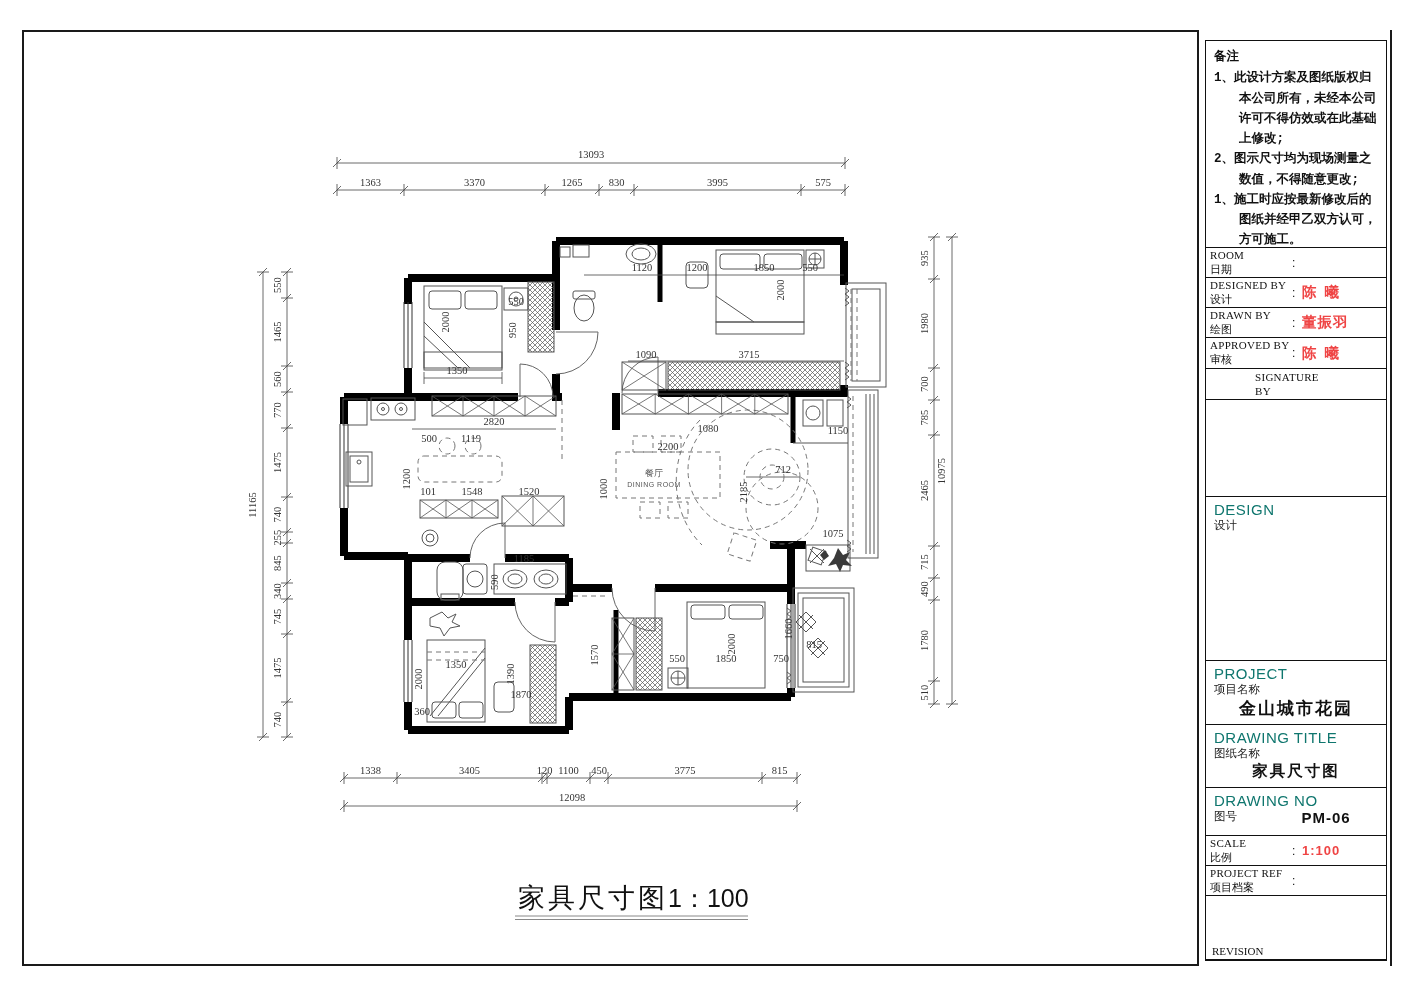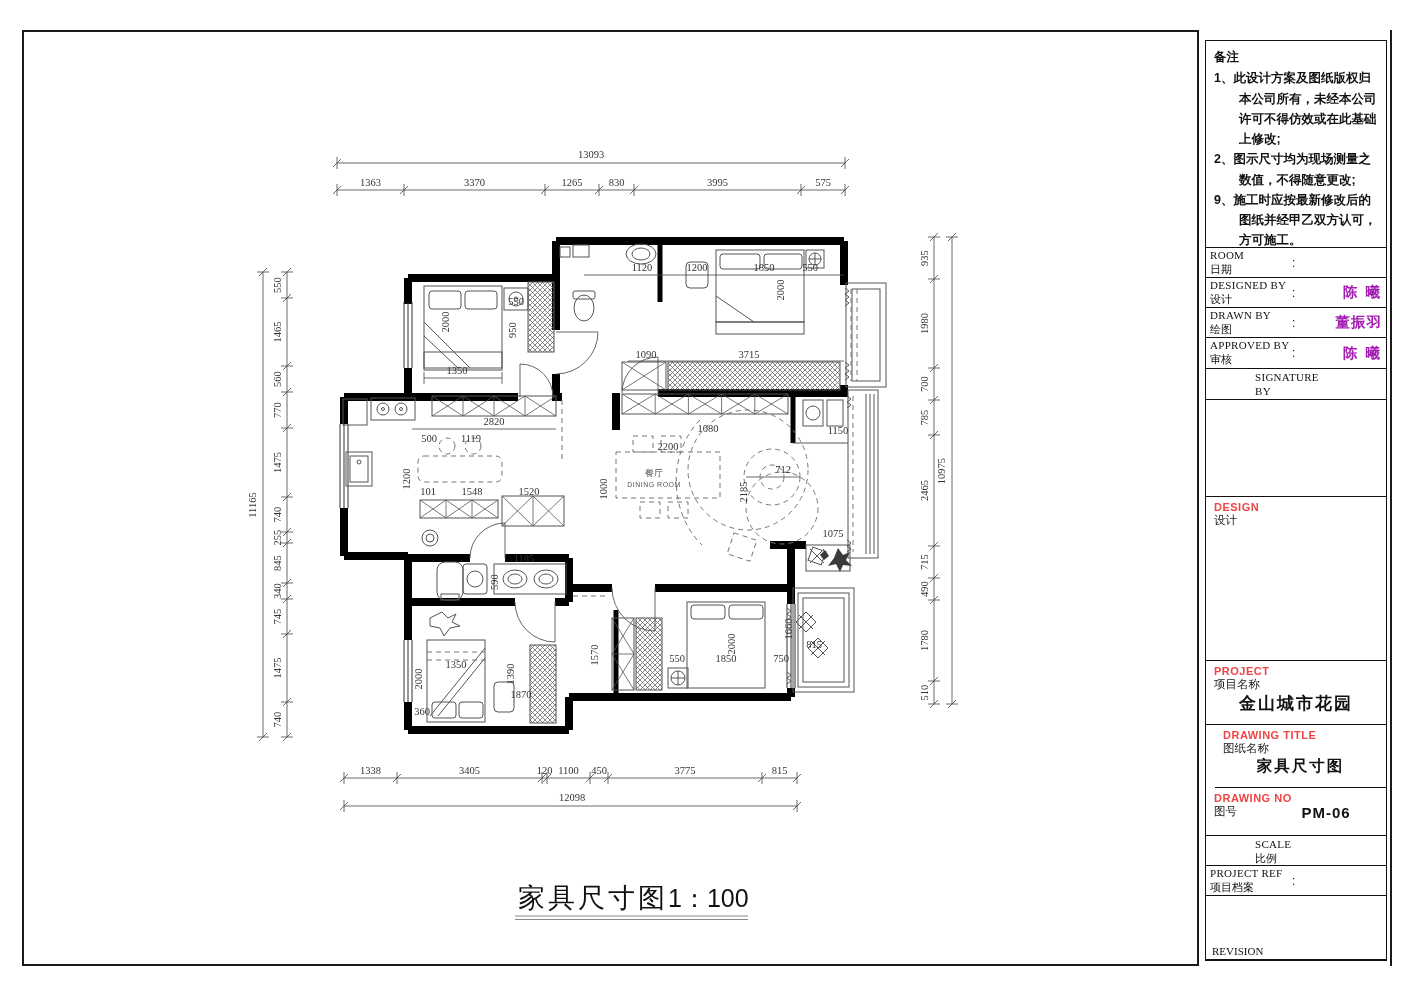--- a/index.html
+++ b/index.html
@@ -9,30 +9,30 @@
     border:2px solid #1a1a1a;box-sizing:border-box;}
   #plan-svg{position:absolute;left:0;top:0;}
 
   
   .panel{position:absolute;left:1197px;top:30px;width:193px;height:936px;background:#fff;
     border-left:2px solid #1a1a1a;box-sizing:border-box;}
   .col{position:absolute;left:6px;top:10px;width:182px;border:1.5px solid #111;box-sizing:border-box;background:#fff;}
   .sec{border-bottom:1.5px solid #111;box-sizing:border-box;position:relative;background:#fff;}
   .sec:last-child{border-bottom:1.5px solid #111;}
   .notes{padding:6px 8px 20px 8px;font-size:12.5px;line-height:1.62;color:#111;
-    font-family:Liberation Sans, sans-serif;font-weight:600;}
+    font-family:Liberation Mono, monospace;font-weight:600;}
   .notes .n-title{margin-bottom:1px;font-weight:600;}
   .note-item{padding-left:25px;text-indent:-25px;}
   .row{display:flex;align-items:center;box-sizing:border-box;padding:2px 4px;}
   .lbl{width:82px;font-family:"Liberation Serif",serif;font-size:11px;line-height:1.25;color:#111;}
   .lbl .en{letter-spacing:.3px;}
   .colon{width:10px;font-size:12px;color:#111;}
-  .val{flex:1;text-align:right;font-size:14.5px;font-weight:600;color:#a21caf;letter-spacing:2px;}
+  .val{flex:1;text-align:left;font-size:14.5px;font-weight:600;color:#ef4444;letter-spacing:2px;}
   .val.name3{letter-spacing:1px;}
-  .hd-en{font-size:11px;font-weight:bold;color:#ef4444;letter-spacing:.5px;}
+  .hd-en{font-size:15px;font-weight:normal;color:#0f766e;letter-spacing:.5px;}
   .hd-zh{font-size:11.5px;color:#222;margin-top:0px;}
   .sec-pad{padding:4px 8px;}
   .big-val{text-align:center;font-size:17px;font-weight:600;color:#111;letter-spacing:2px;}
   .design-box{height:164px;}
   .logo-wrap{text-align:center;margin-top:2px;}
   .logo-cn{font-size:15.5px;font-weight:bold;color:#666;letter-spacing:1px;margin-top:-2px;}
   .logo-en{font-size:6.5px;color:#777;letter-spacing:2.6px;font-weight:bold;}
   .rev-row{padding:1px 6px;font-family:"Liberation Serif",serif;font-size:11px;color:#111;margin-top:48px;}
 </style>
 </head>
@@ -439,21 +439,21 @@
     </g>
   </svg>
 
   <div class="panel">
     <div class="col">
 
       <div class="sec notes" style="height:207px;">
         <div class="n-title">备注</div>
         <div class="note-item">1、此设计方案及图纸版权归本公司所有，未经本公司许可不得仿效或在此基础上修改;</div>
         <div class="note-item">2、图示尺寸均为现场测量之数值，不得随意更改;</div>
-        <div class="note-item">9、施工时应按最新修改后的图纸并经甲乙双方认可，方可施工。</div>
+        <div class="note-item">1、施工时应按最新修改后的图纸并经甲乙双方认可，方可施工。</div>
         <div class="note-item">4、施工单位有责任在现场核实所有尺寸，发现不符之处以现场实际尺寸为准。</div>
       </div>
 
       <div class="sec row" style="height:30px;">
         <div class="lbl">
             <div class="en">ROOM</div>
           <div class="zh">日期</div>
           </div>
         <div class="colon">:</div>
         <div class="val"></div>
@@ -501,35 +501,35 @@
         <div class="hd-en">DESIGN</div>
         <div class="hd-zh">设计</div>
       </div>
 
       <div class="sec sec-pad" style="height:64px;">
         <div class="hd-en">PROJECT</div>
         <div class="hd-zh">项目名称</div>
         <div class="big-val">金山城市花园</div>
       </div>
 
-      <div class="sec sec-pad" style="height:63px;margin-left:9px;">
+      <div class="sec sec-pad" style="height:63px;">
         <div class="hd-en">DRAWING  TITLE</div>
         <div class="hd-zh">图纸名称</div>
         <div class="big-val" style="font-size:15.5px;">家具尺寸图</div>
       </div>
 
       <div class="sec sec-pad" style="height:48px;">
         <div class="hd-en">DRAWING NO</div>
         <div style="display:flex;">
           <div class="hd-zh" style="width:60px;">图号</div>
           <div class="big-val" style="flex:1;font-size:15px;letter-spacing:1px;">PM-06</div>
         </div>
       </div>
 
-      <div class="sec row" style="height:30px;flex-direction:column;">
+      <div class="sec row" style="height:30px;">
         <div class="lbl">
             <div class="en">SCALE</div>
           <div class="zh">比例</div>
           </div>
         <div class="colon">:</div>
         <div class="val" style="letter-spacing:1px;font-size:13px;">1:100</div>
       </div>
 
       <div class="sec row" style="height:30px;">
         <div class="lbl">

